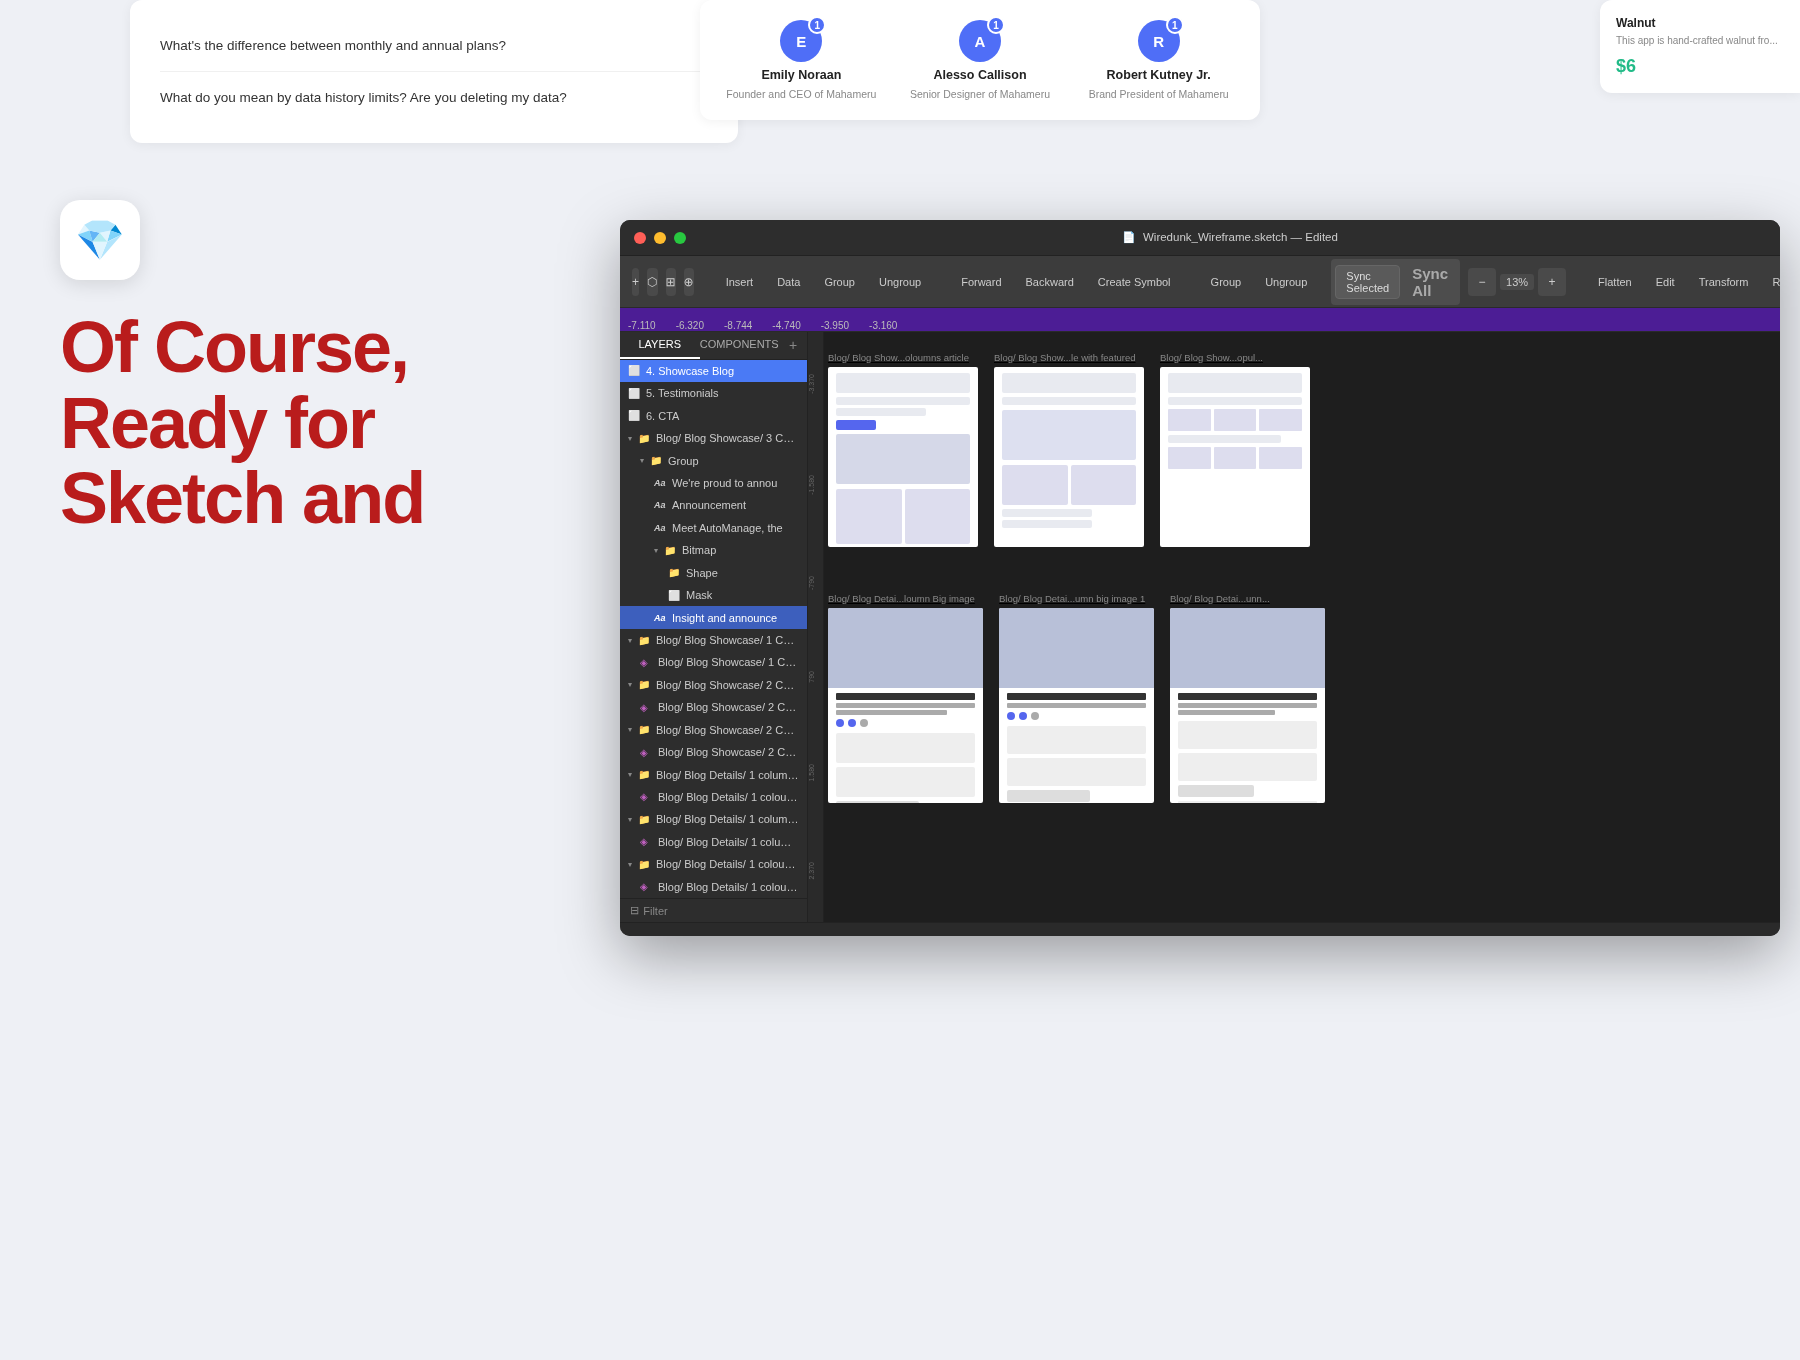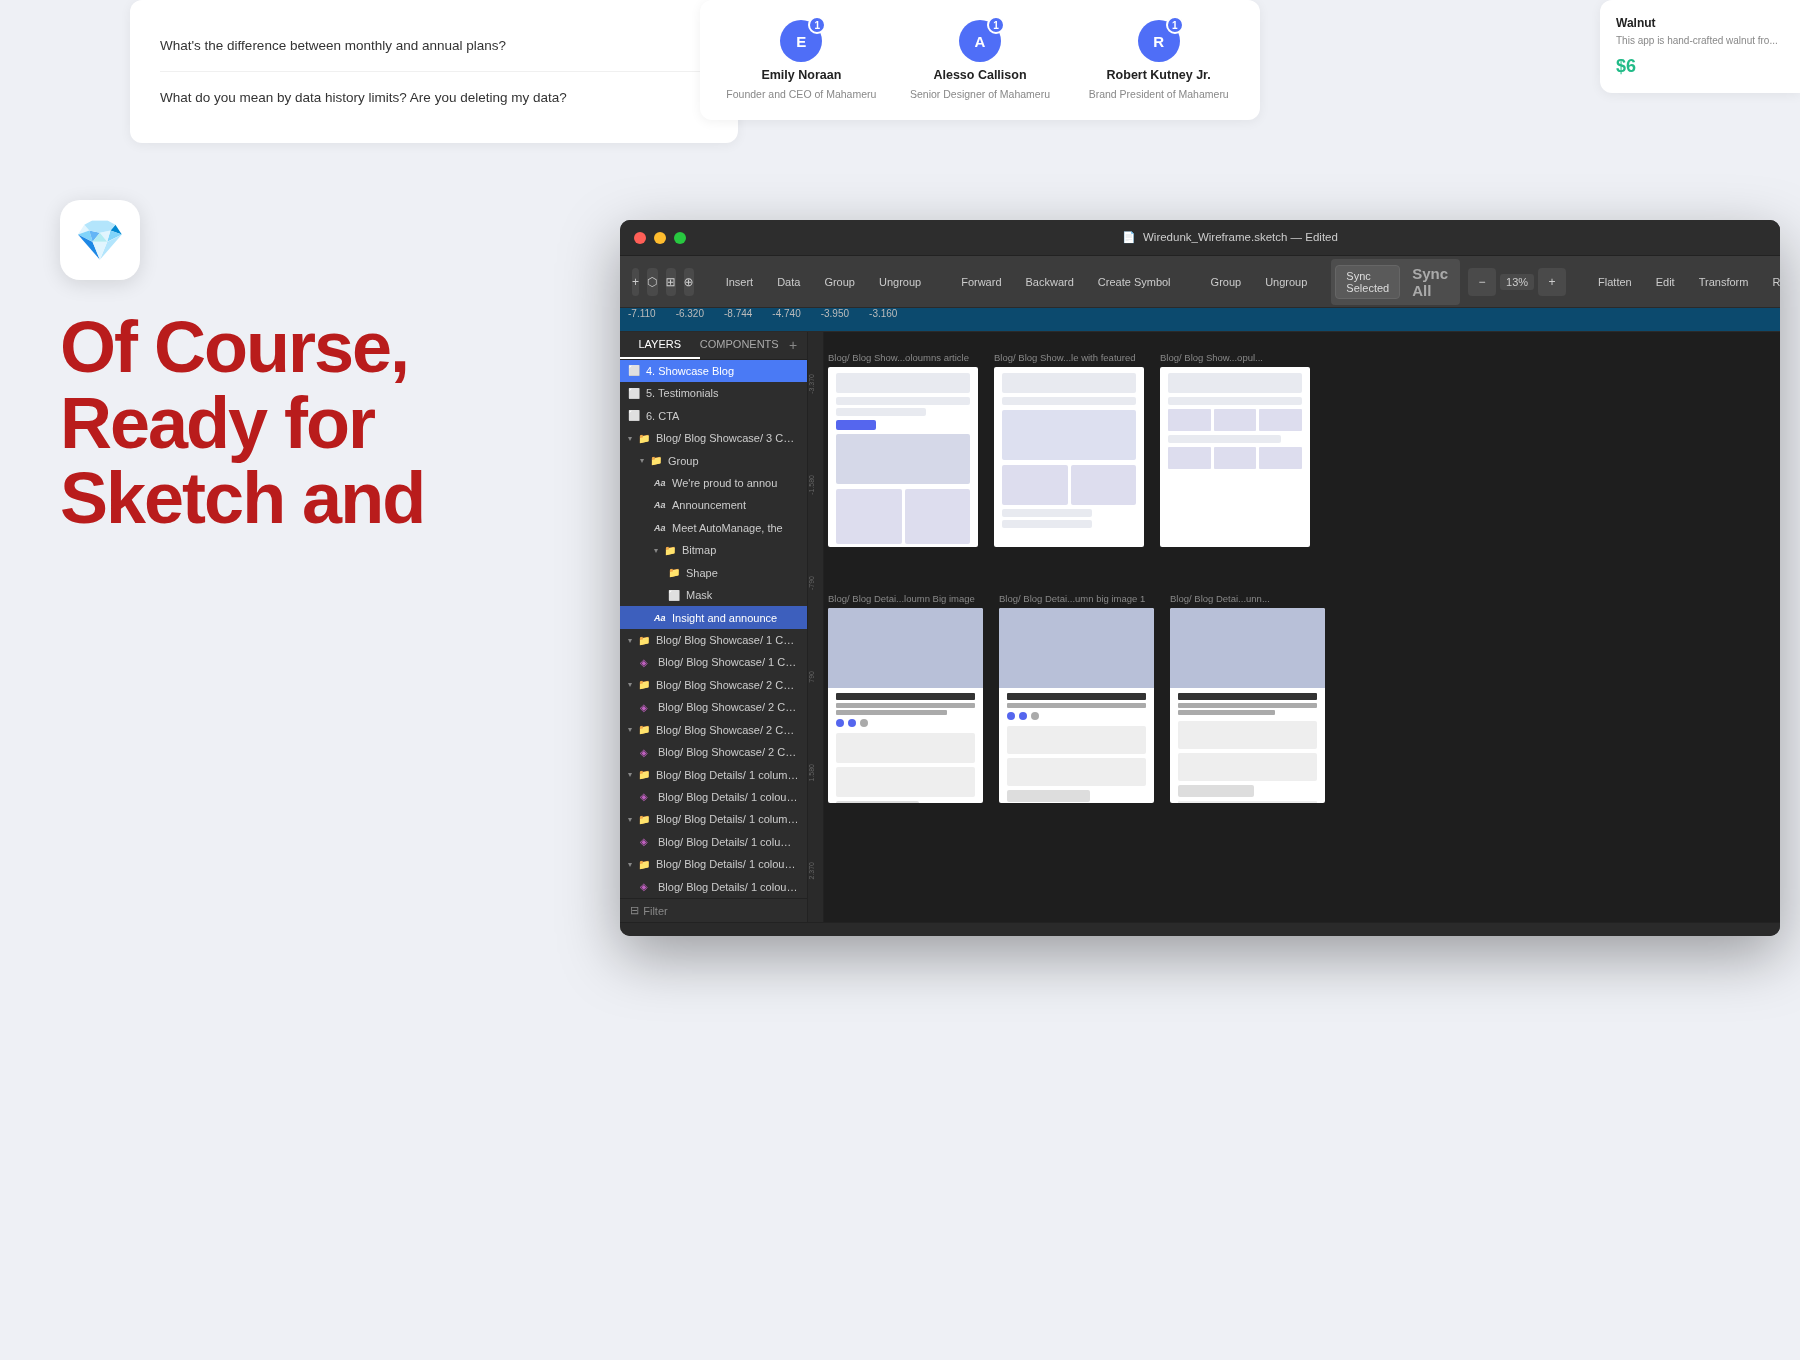--- a/index.html
+++ b/index.html
@@ -263,24 +263,24 @@
     .zoom-value {
       font-size: 11px;
       color: #ccc;
       background: #4a4a4a;
       padding: 2px 6px;
       border-radius: 3px;
     }
 
     
     .coord-bar {
-      background: #0c4a6e;
+      background: #4c1d95;
       height: 24px;
       display: flex;
-      align-items: flex-start;
+      align-items: flex-end;
       padding: 0 8px;
       gap: 20px;
       border-bottom: 1px solid #2a2a2a;
     }
     .coord-val {
       font-size: 10px;
       color: #bbb;
     }
 
     
@@ -374,20 +374,21 @@
     }
 
     
     .artboards-container {
       display: flex;
       flex-direction: column;
       gap: 30px;
       padding: 20px;
       height: 100%;
       overflow: hidden;
+      text-decoration: underline;
     }
     .artboard-item {
       display: flex;
       flex-direction: column;
       gap: 4px;
     }
     .artboard-label {
       font-size: 9.5px;
       color: #888;
       white-space: nowrap;

